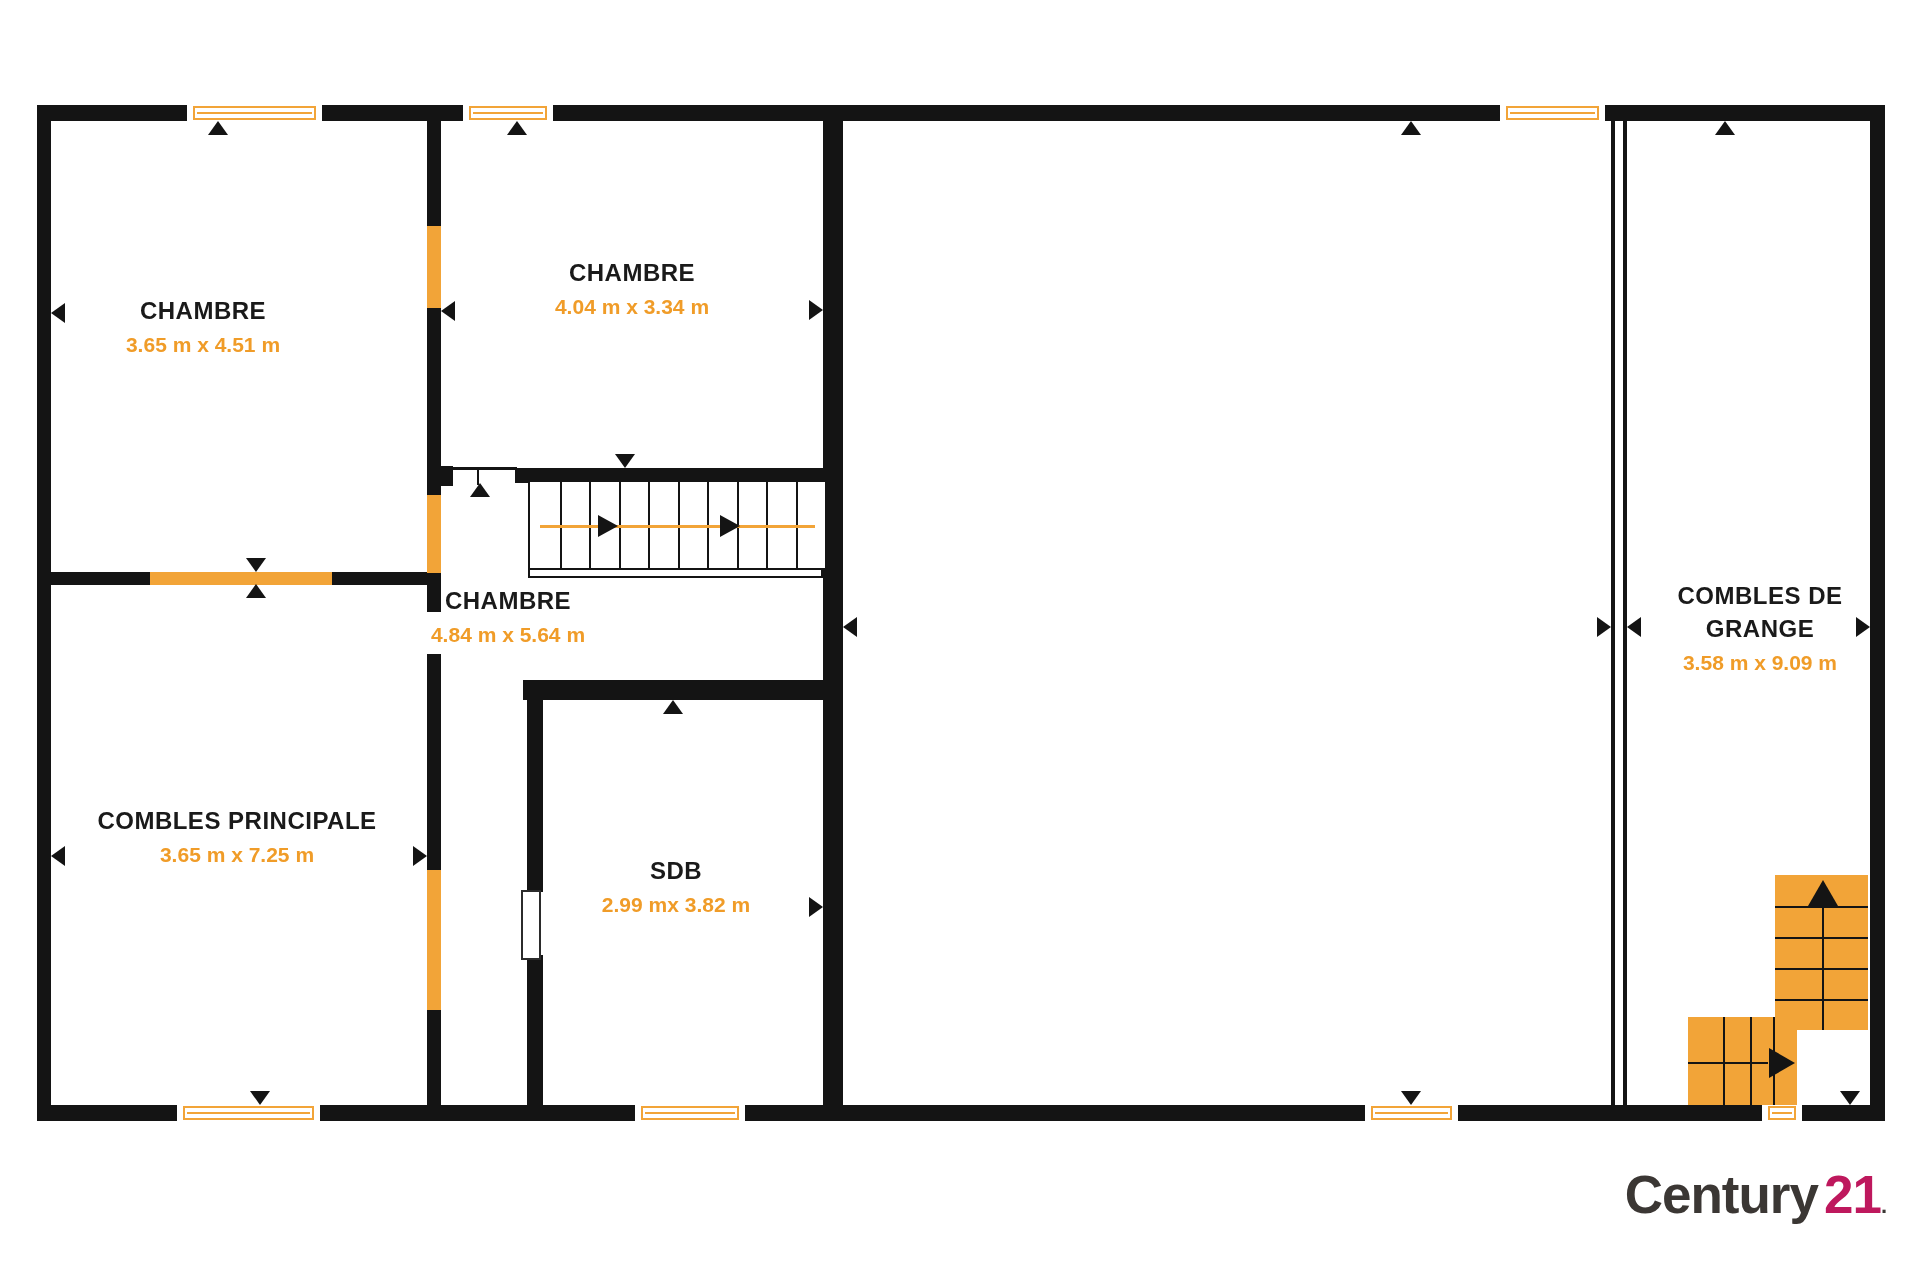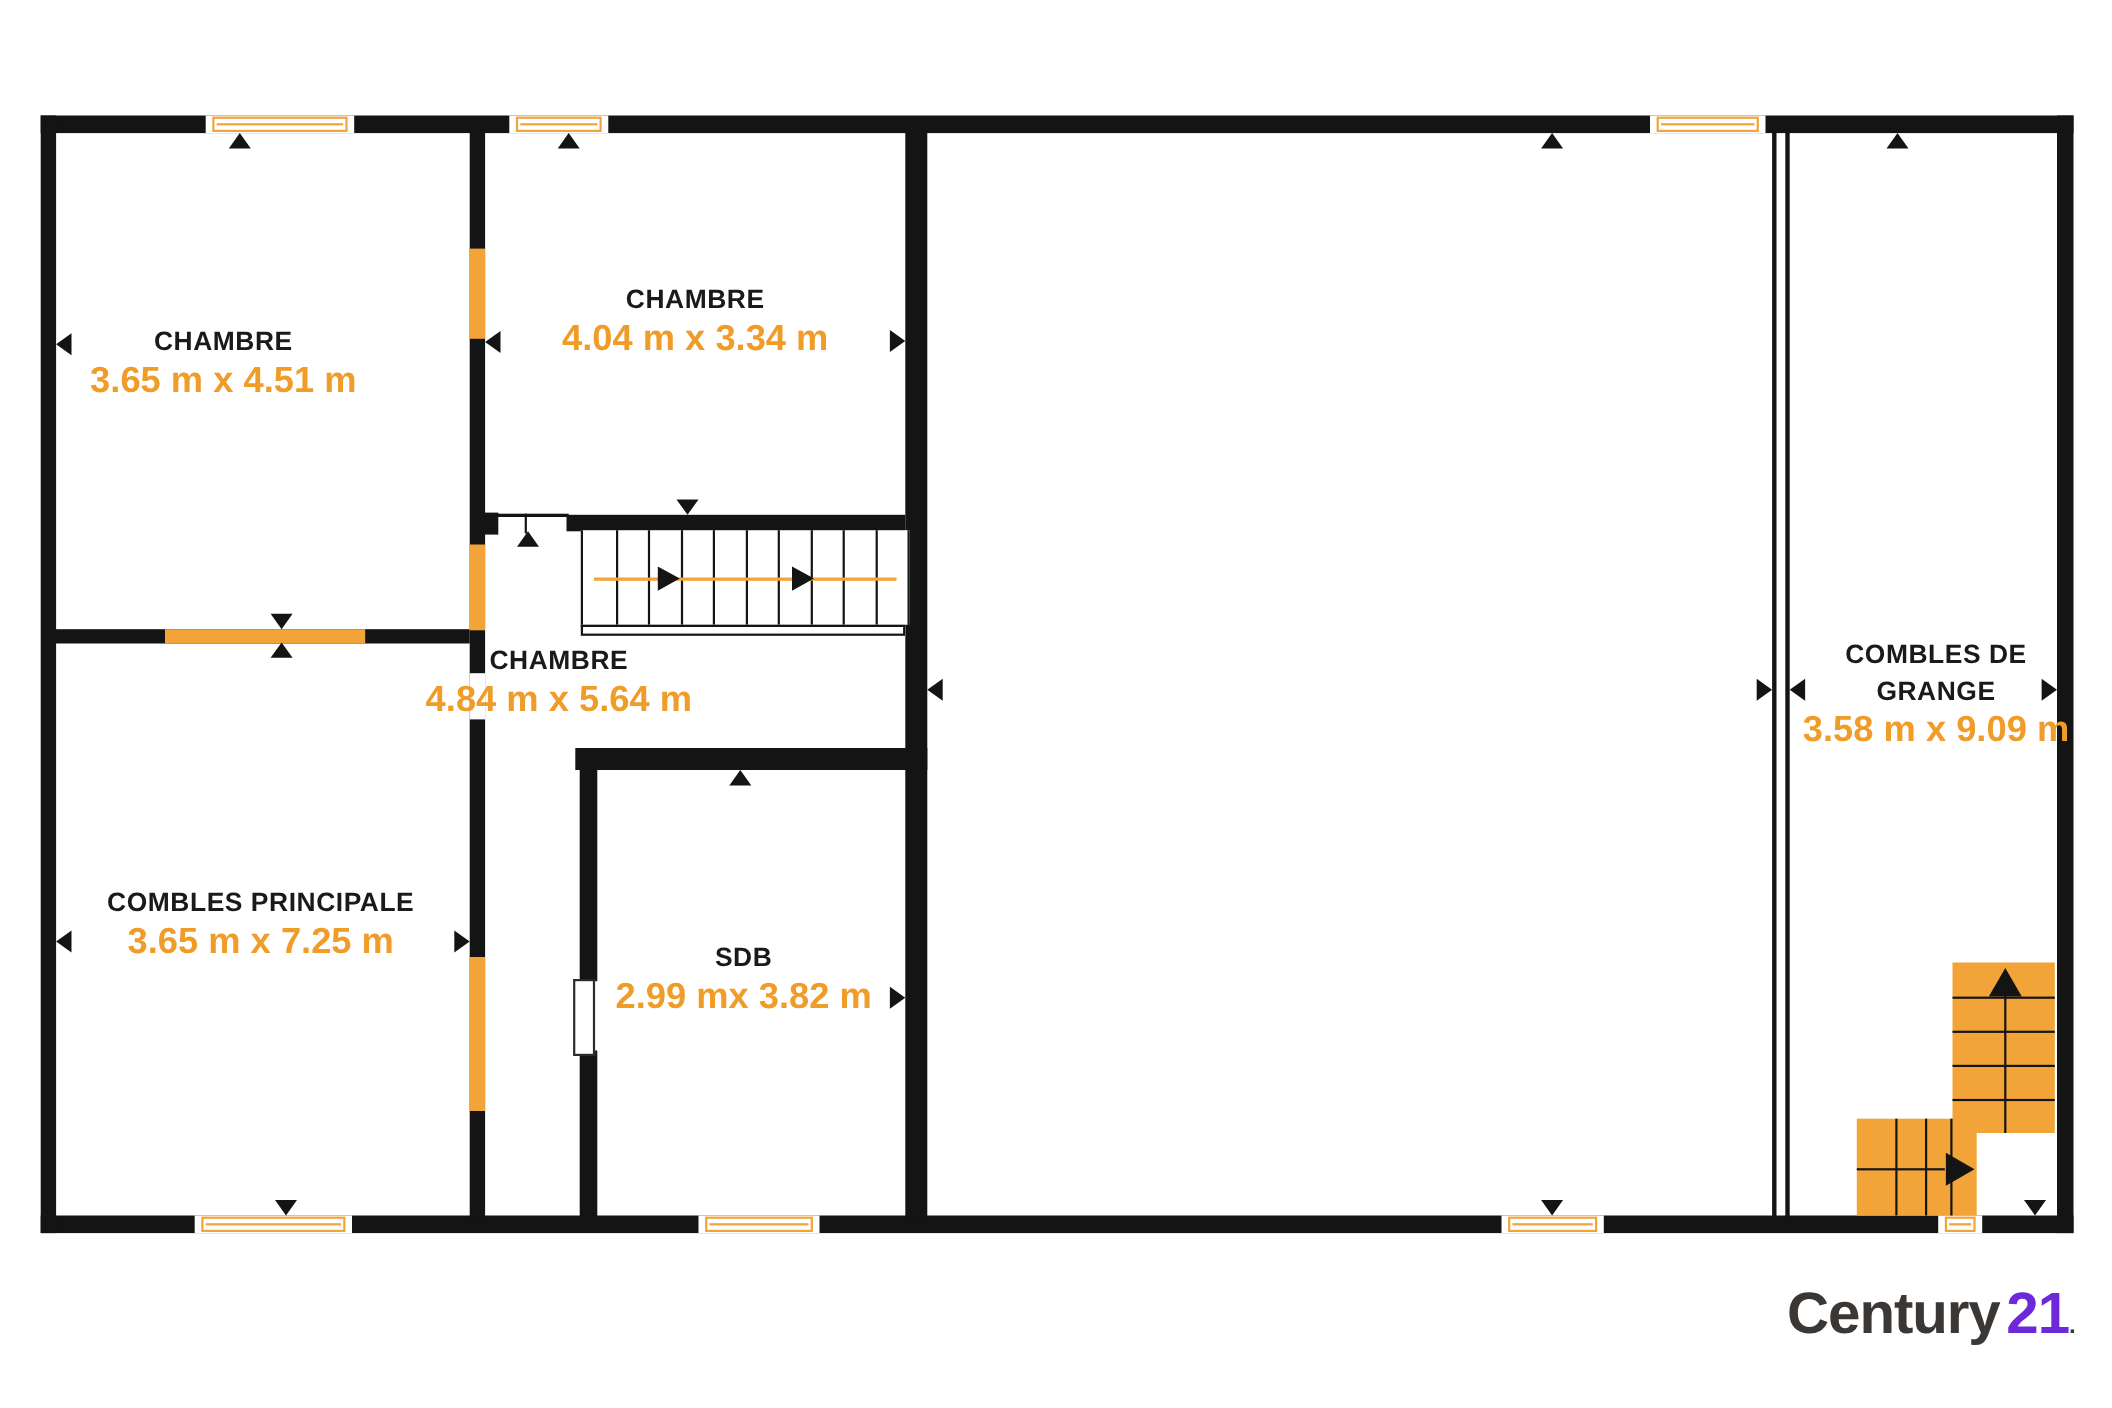--- a/index.html
+++ b/index.html
@@ -14,25 +14,25 @@
   .tri{position:absolute;width:0;height:0;}
   .door{position:absolute;background:#ffffff;border:2px solid #2b2b2b;}
   .stairs{position:absolute;border:2px solid #141414;border-top:none;background:#ffffff;}
   .tread-v{position:absolute;top:0;bottom:0;width:2px;background:#141414;}
   .tread-h{position:absolute;left:0;right:0;height:2px;background:#141414;}
   .oline-h{position:absolute;height:3px;background:#F2A438;}
   .oflight{position:absolute;background:#F2A438;}
   .room{position:absolute;text-align:center;transform:translateX(-50%);white-space:nowrap;}
   .room.wrap{white-space:normal;}
   .rname{font-weight:bold;color:#1a1a1a;font-size:24px;line-height:33px;letter-spacing:0.5px;}
-  .rdims{font-weight:bold;color:#F09C28;font-size:33px;line-height:32px;margin-top:2px;}
+  .rdims{font-weight:bold;color:#F09C28;font-size:21px;line-height:32px;margin-top:2px;}
   .room.big .rname{font-size:30px;}
   .logo{position:absolute;right:34px;top:1164px;font-weight:bold;font-size:53px;letter-spacing:-1px;}
   .ldark{color:#3B3734;}
-  .lorange{color:#6d28d9;margin-left:6px;}
+  .lorange{color:#be185d;margin-left:6px;}
   .ldot{color:#3B3734;font-size:22px;vertical-align:baseline;}
 </style>
 </head>
 <body>
 
 <div id="stage">
 
   <div class="room" style="left: 203px; top: 294px; z-index: 20;">
     <div class="rname">CHAMBRE</div>
     <div class="rdims">3.65 m x 4.51 m</div>

